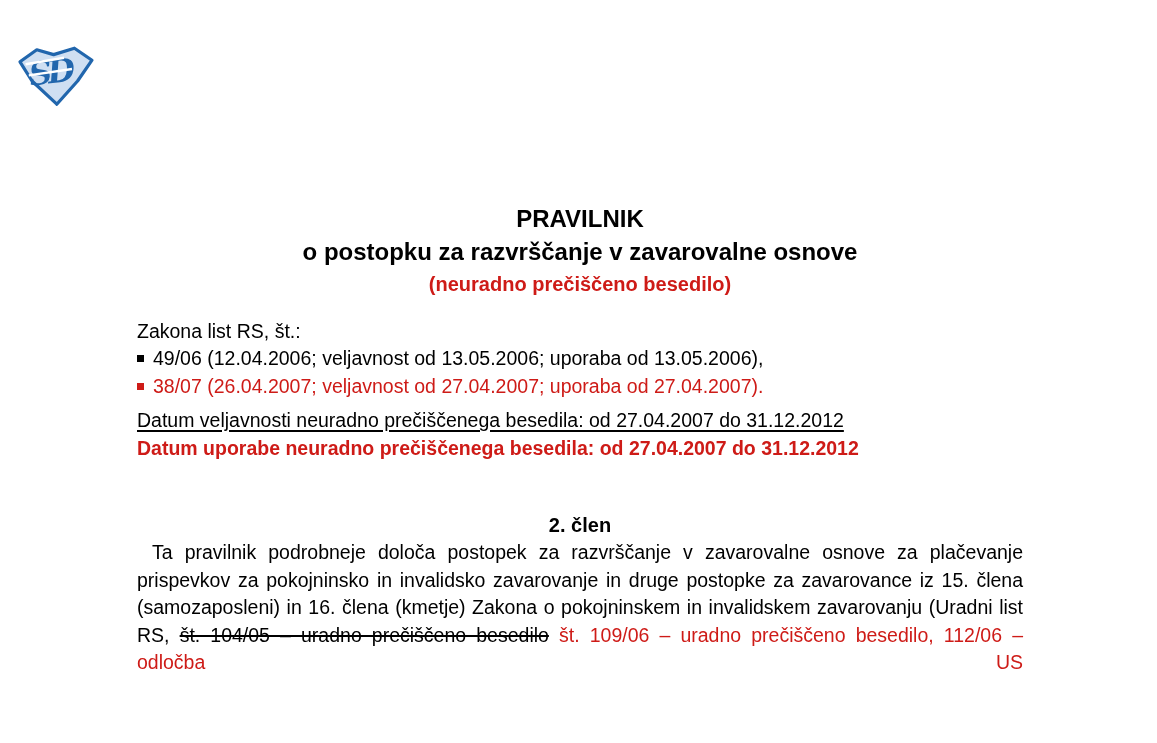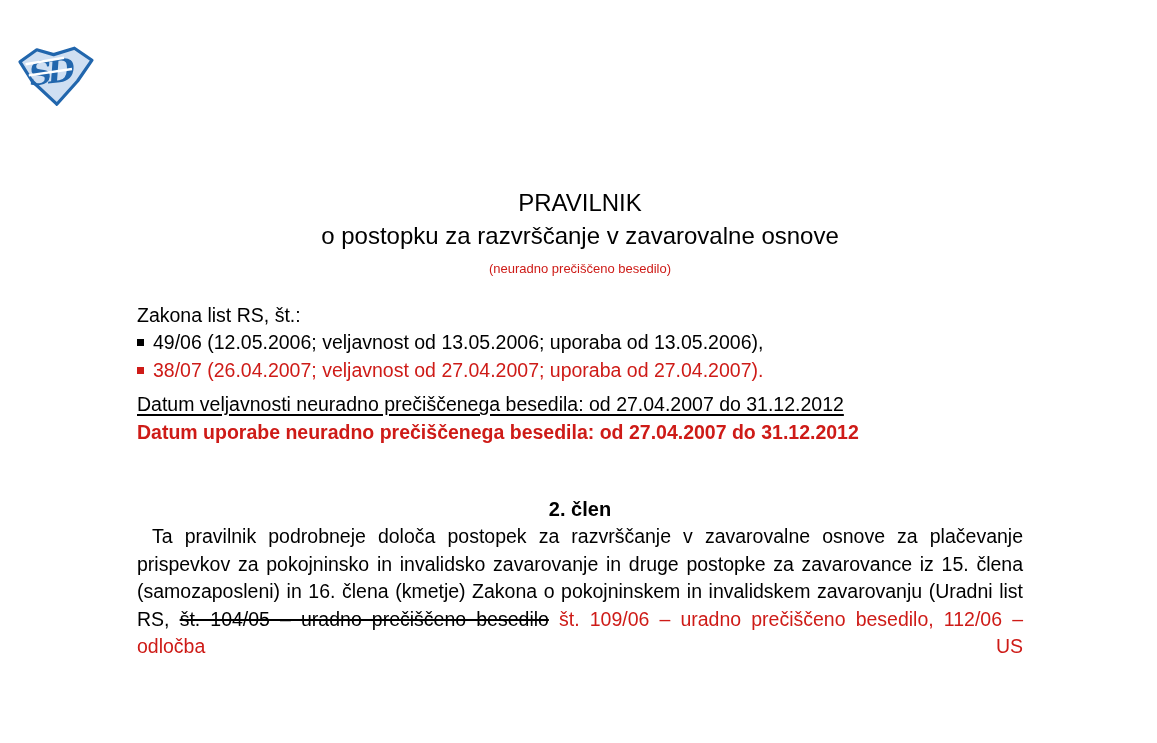--- a/index.html
+++ b/index.html
@@ -48,30 +48,30 @@
     width: 886px;
     font-size: 19.5px;
     line-height: 27.4px;
   }
   .intro {
     margin: 0;
     text-align: justify;
     text-indent: 15px;
   }
   .title-block {
-    margin-top: 20px;
+    margin-top: 36px;
     text-align: center;
-    font-weight: normal;
+    font-weight: bold;
   }
   .title-main {
     font-size: 24px;
     line-height: 33px;
   }
   .title-note {
-    font-size: 13px;
+    font-size: 20px;
     line-height: 33px;
     color: var(--accent-red);
   }
   .gazette { margin-top: 17px; }
   .gazette-heading { line-height: 27.4px; }
   .gazette-item { line-height: 27.4px; }
   .gazette-item .bullet {
     display: inline-block;
     width: 7px; height: 7px;
     background: currentColor;
@@ -129,21 +129,21 @@
 
     <div class="title-block">
       <div class="title-main">PRAVILNIK</div>
       <div class="title-main">o postopku za razvrščanje v zavarovalne osnove</div>
       <div class="title-note">(neuradno prečiščeno besedilo)</div>
     </div>
 
     <div class="gazette">
       <div class="gazette-heading">Zakona list RS, št.:</div>
       <div class="gazette-item">
-        <span class="bullet"></span><span>49/06 (12.05.2006; veljavnost od 13.05.2006; uporaba od 13.05.2006),</span>
+        <span class="bullet"></span><span>49/06 (12.04.2006; veljavnost od 13.05.2006; uporaba od 13.05.2006),</span>
       </div>
       <div class="gazette-item item-red">
         <span class="bullet"></span><span>38/07 (26.04.2007; veljavnost od 27.04.2007; uporaba od 27.04.2007).</span>
       </div>
     </div>
 
     <div class="validity">
       <div class="validity-line1">Datum veljavnosti neuradno prečiščenega besedila: od 27.04.2007 do 31.12.2012</div>
       <div class="validity-line2">Datum uporabe neuradno prečiščenega besedila: od 27.04.2007 do 31.12.2012</div>
     </div>

